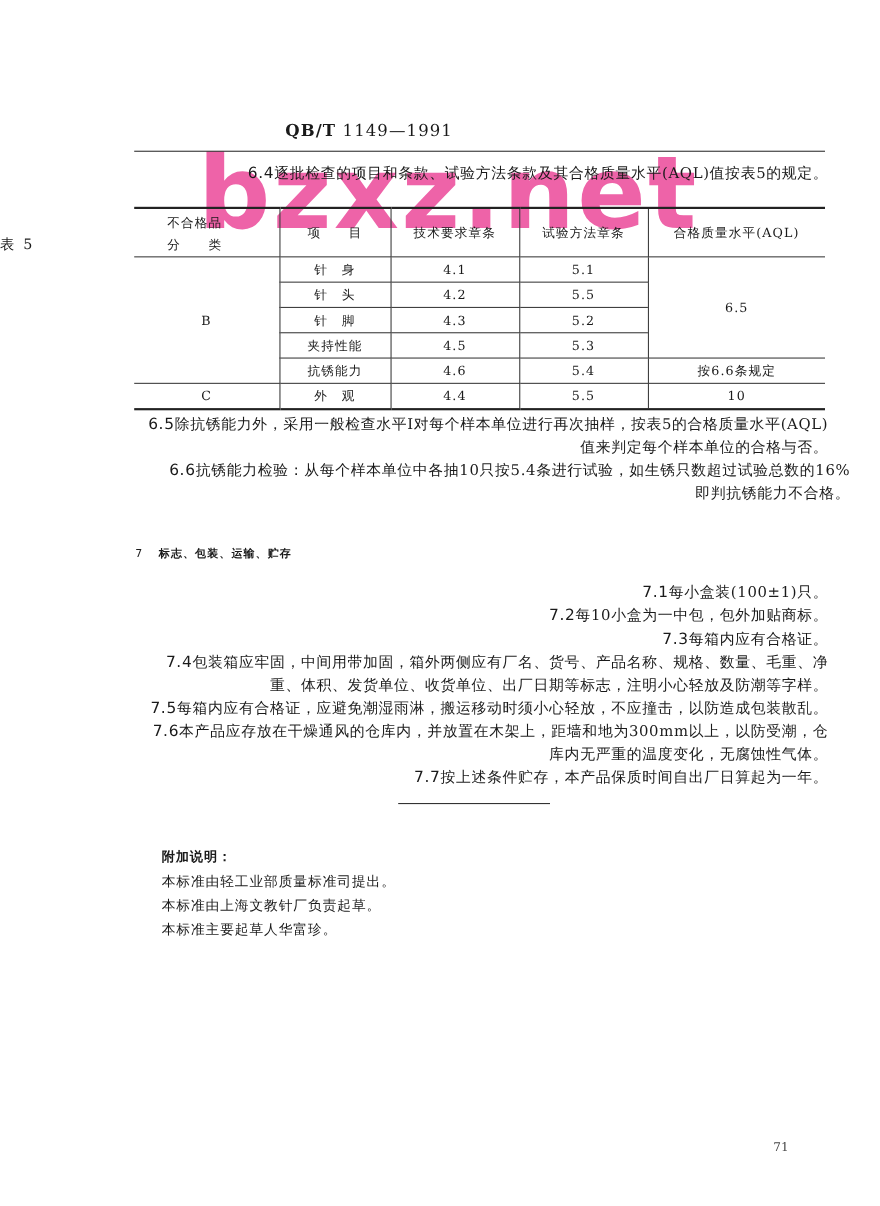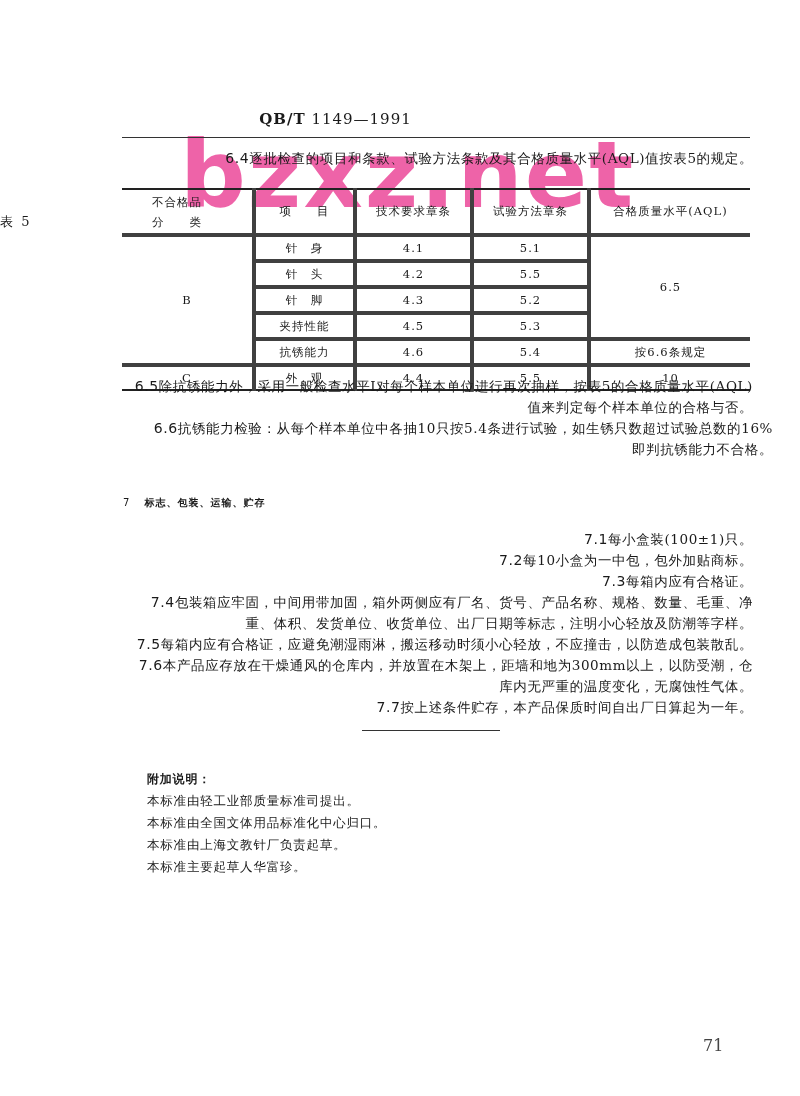--- a/index.html
+++ b/index.html
@@ -29,35 +29,35 @@
   }
   .para .num { display: inline-block; width: 30px; font-family: "DejaVu Sans", "Liberation Sans", sans-serif; font-size: 14px; }
   .caption {
     position: absolute; left: 0; width: 800px; top: 168px; text-align: left; font-size: 13px; letter-spacing: 2px; margin-top: 45px;
   }
   table.t5 {
     position: absolute; left: 122px; top: 188px; width: 628px;
     border-collapse: collapse; font-size: 11.5px; letter-spacing: 1px;
   }
   table.t5 td, table.t5 th {
-    border: 4px solid #404040; text-align: center; padding: 0; font-weight: normal; height: 22px;
+    border: 1px solid #404040; text-align: center; padding: 0; font-weight: normal; height: 22px;
   }
   table.t5 tr:first-child th { border-top: 2px solid #222; height: 43px; }
   table.t5 tr:last-child td { border-bottom: 2px solid #222; }
   table.t5 td:first-child, table.t5 th:first-child { border-left: none; }
   table.t5 td:last-child, table.t5 th:last-child { border-right: none; }
   .hdr-cat { text-align: left !important; padding-left: 30px !important; line-height: 20px; }
   .section-title {
     position: absolute; left: 123px; top: 496px; font-size: 10px; font-weight: bold; letter-spacing: 1px;
   }
   .section-title .num { font-weight: normal; font-family: "DejaVu Sans", "Liberation Sans", sans-serif; margin-right: 14px; }
   .end-rule { position: absolute; left: 362px; top: 708px; width: 138px; height: 1px; background: #333; }
   .notes { position: absolute; left: 147px; top: 746px; font-size: 12.5px; line-height: 22px; letter-spacing: 0.8px; }
   .notes .title { font-weight: bold; font-family: "DejaVu Sans", "Liberation Sans", sans-serif; font-size: 12px; }
-  .page-number { position: absolute; left: 703px; top: 1036px; font-size: 16px; color: #444; }
+  .page-number { position: absolute; left: 703px; top: 1036px; font-size: 11px; color: #444; }
 </style>
 </head>
 <body>
 
 <div class="watermark">bzxz.net</div>
 
 <div class="content">
 
   <div class="std-header">
     <b>QB/T</b>
@@ -160,19 +160,18 @@
   </div>
   <div class="para" style="top:697px;">
     <span class="num">7.7</span><span>按上述条件贮存，本产品保质时间自出厂日算起为一年。</span>
   </div>
 
   <div class="end-rule" style="top:730px;"></div>
 
   <div class="notes" style="top:768px;">
     <div class="title">附加说明：</div>
     <div>本标准由轻工业部质量标准司提出。</div>
-    <div>本标准由全国文体用品标准化中心归口。</div>
     <div>本标准由上海文教针厂负责起草。</div>
     <div>本标准主要起草人华富珍。</div>
   </div>
 
   <div class="page-number">71</div>
 </div>
 
 </body></html>

